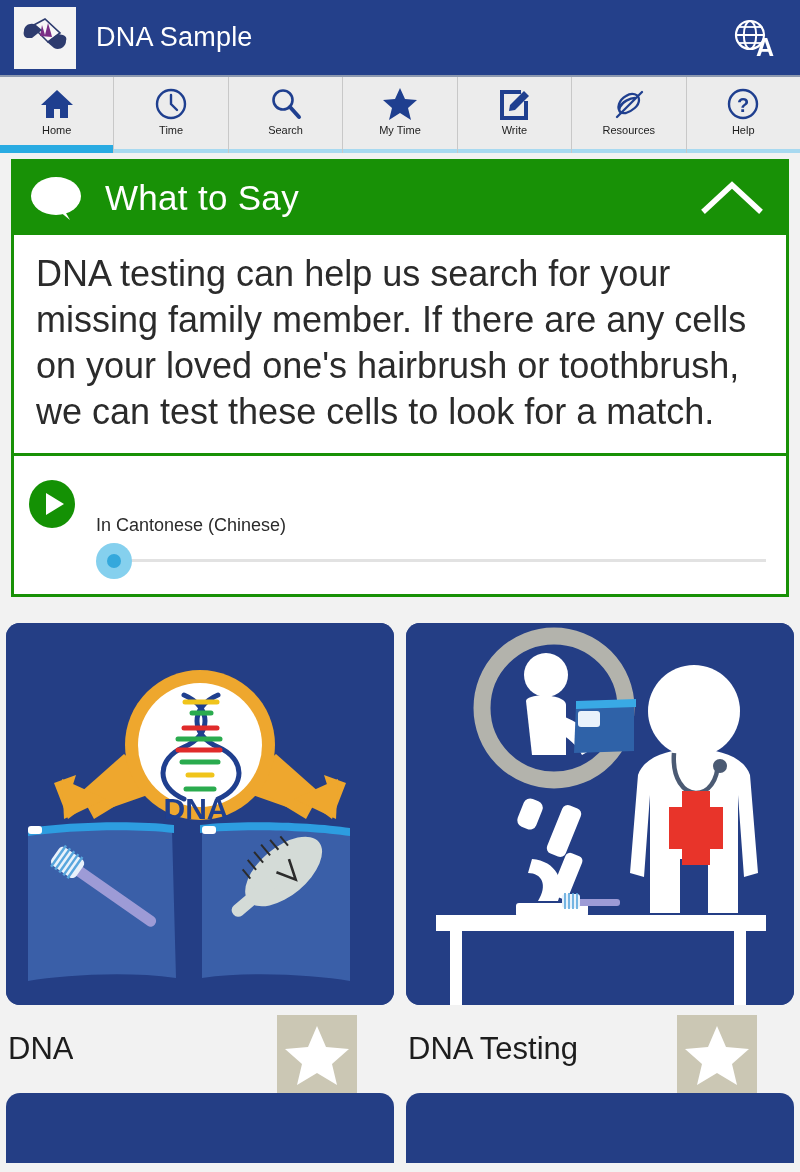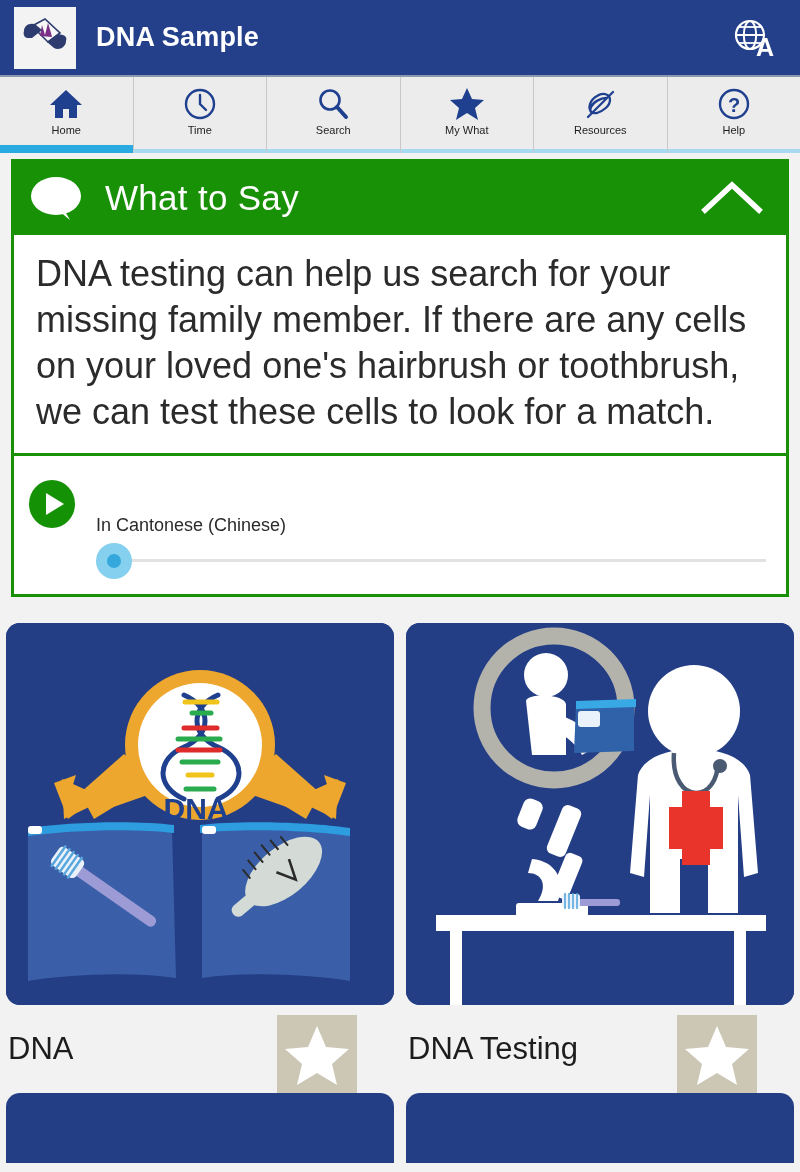--- a/index.html
+++ b/index.html
@@ -18,21 +18,21 @@
     display: flex; align-items: center;
   }
   .app-icon {
     width: 62px; height: 62px; margin-left: 14px;
     background: #f3f3f3;
     display: flex; align-items: center; justify-content: center;
     flex: none;
   }
   .app-title {
     color: #ffffff; font-size: 27px; margin-left: 20px;
-    letter-spacing: .2px; font-weight: 700; white-space: nowrap;
+    letter-spacing: .2px; font-weight: 400; white-space: nowrap;
   }
   .globe-btn {
     margin-left: auto; margin-right: 20px;
     width: 54px; height: 54px;
     display: flex; align-items: center; justify-content: center;
   }
 
   
   .tabbar {
     position: absolute; left: 0; top: 75px; width: 800px; height: 78px;
@@ -195,23 +195,32 @@
     </span>
     <span class="tab-label">Search</span>
   </div>
 
   <div class="tab">
     <span class="tab-ico">
       <svg width="36" height="34" viewBox="0 0 36 34">
         <path d="M18 1 L23 12 L35 13 L26 21 L29 33 L18 26 L7 33 L10 21 L1 13 L13 12 Z" fill="#1f3f8f"></path>
       </svg>
     </span>
-    <span class="tab-label">My What</span>
-  </div>
-
+    <span class="tab-label">My Time</span>
+  </div>
+
+  <div class="tab">
+    <span class="tab-ico">
+      <svg width="34" height="34" viewBox="0 0 34 34">
+        <path d="M3 3 L24 3 L24 7 L7 7 L7 29 L27 29 L27 14 L31 14 L31 33 L3 33 Z" fill="#1f3f8f"></path>
+        <path d="M12 24 L13 18 L27 4 L32 9 L18 23 Z" fill="#1f3f8f"></path>
+      </svg>
+    </span>
+    <span class="tab-label">Write</span>
+  </div>
 
   <div class="tab">
     <span class="tab-ico">
       <svg width="34" height="34" viewBox="0 0 34 34">
         <path d="M9 26 C4 21, 7 13, 14 9 C20 5, 27 7, 27 13 C27 19, 20 24, 14 26 C9 27, 6 24, 8 20 C10 15, 18 11, 23 11" fill="none" stroke="#1f3f8f" stroke-width="2.3" stroke-linecap="round"></path>
         <line x1="5" y1="30" x2="30" y2="5" stroke="#1f3f8f" stroke-width="2.3" stroke-linecap="round"></line>
       </svg>
     </span>
     <span class="tab-label">Resources</span>
   </div>

